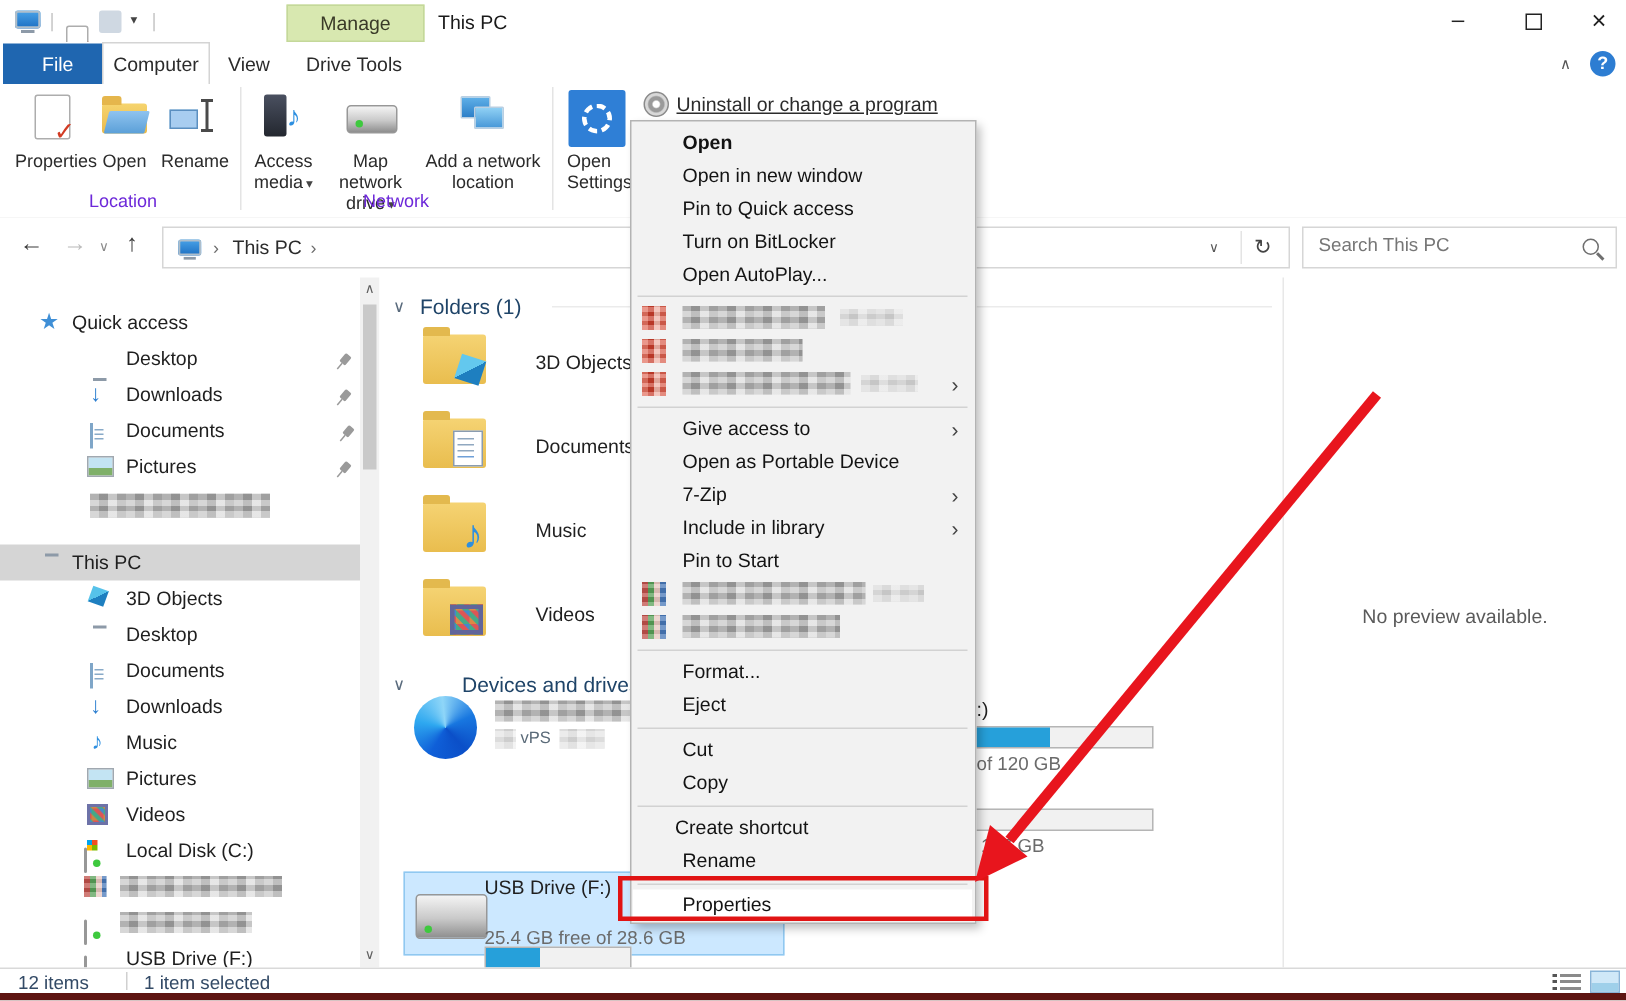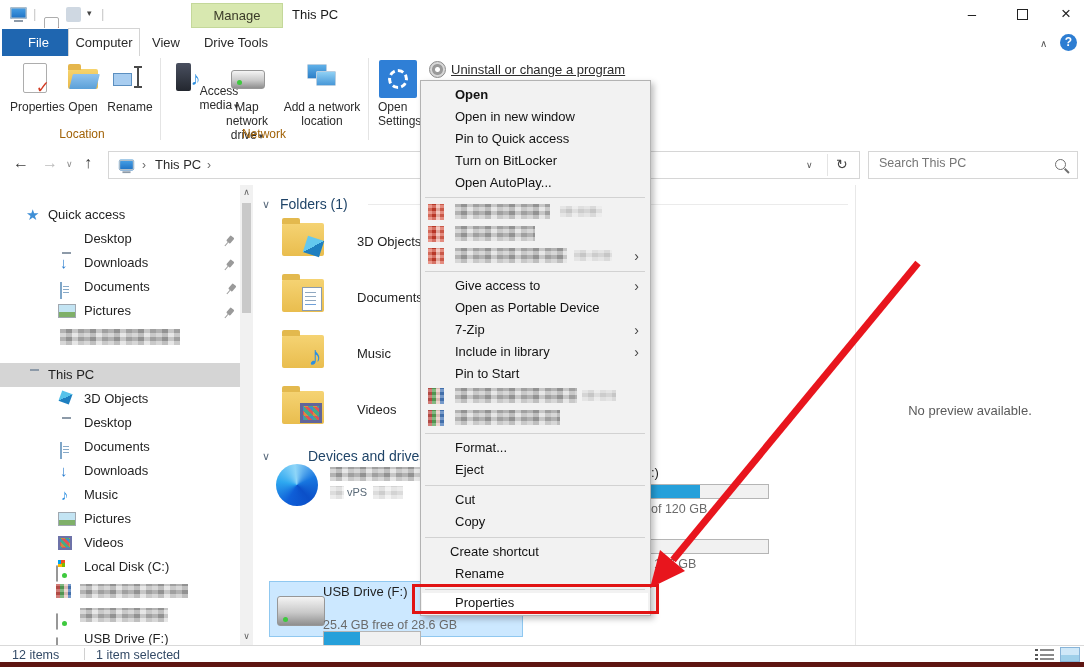--- a/index.html
+++ b/index.html
@@ -18,21 +18,21 @@
   
   .tabstrip{left:0;top:28px;width:1084px;height:28px;background:#fff;border-bottom:1px solid #eee;}
   .tab{height:27px;line-height:27px;text-align:center;font-size:13px;color:#2b2b2b;}
   .tab.file{background:#1f66b0;color:#fff;}
   .tab.active{background:#fff;border:1px solid #d4d4d4;border-bottom:none;}
   .help-circle{width:17px;height:17px;border-radius:50%;background:#2d7dd2;color:#fff;font-size:12px;font-weight:bold;text-align:center;line-height:17px;}
 
   
   .ribbon{left:0;top:56px;width:1084px;height:89px;background:#fff;border-bottom:1px solid #dcdcdc;}
   .rb-label{font-size:12px;color:#2b2b2b;text-align:center;line-height:14px;}
-  .grp-label{font-size:12px;color:#a16207;text-align:center;}
+  .grp-label{font-size:12px;color:#6d28d9;text-align:center;}
   .vsep{width:1px;background:#e4e4e4;}
   .caret:after{content:"▾";font-size:9px;color:#444;margin-left:2px;}
 
   .icon-page{width:22px;height:28px;background:#fff;border:1.5px solid #adadad;border-radius:2px;position:relative;}
   .icon-page .chk{position:absolute;right:-4px;bottom:-6px;color:#d23b23;font-size:17px;font-weight:bold;}
   .icon-folder-open{width:30px;height:20px;background:linear-gradient(#f6d46e,#e9b94b);border-radius:2px;position:relative;}
   .icon-folder-open:before{content:"";position:absolute;top:-5px;left:0;width:13px;height:6px;background:#e5b64c;border-radius:2px 2px 0 0;}
   .icon-folder-open:after{content:"";position:absolute;left:3px;top:5px;width:27px;height:15px;background:linear-gradient(#8fc3ef,#5ba0d8);transform:skewX(-14deg);border-radius:1px;}
   .ibeam{width:10px;height:22px;position:relative;}
   .ibeam:before{content:"";position:absolute;left:4px;top:2px;width:2px;height:18px;background:#4a4a4a;}
@@ -172,21 +172,21 @@
     <div class="abs rn-rect" style="left:7px;top:13px;position:absolute;"></div>
     <div class="abs ibeam" style="left:27px;top:6px;"></div>
     <div class="abs rb-label" style="left:0;top:40px;width:48px;">Rename</div>
   </div>
   <div class="abs grp-label" style="left:10px;top:71px;width:144px;">Location</div>
   <div class="abs vsep" style="left:160px;top:2px;height:82px;"></div>
 
   <div class="abs" style="left:166px;top:4px;width:46px;height:70px;">
     <div class="abs tower" style="left:10px;top:3px;"></div>
     <div class="abs note" style="left:25px;top:8px;font-size:19px;">♪</div>
-    <div class="abs rb-label caret" style="left:-2px;top:24px;width:50px;margin-left:30px;">Access media</div>
+    <div class="abs rb-label caret" style="left:-2px;top:40px;width:50px;">Access media</div>
   </div>
   <div class="abs" style="left:214px;top:4px;width:66px;height:70px;">
     <div class="abs hdd" style="left:17px;top:10px;width:32px;height:17px;"></div>
     <div class="abs rb-label caret" style="left:0;top:40px;width:66px;">Map network drive</div>
   </div>
   <div class="abs" style="left:282px;top:4px;width:80px;height:70px;">
     <div class="abs monpair" style="left:25px;top:4px;">
         <i></i>
         <i class="b"></i>
       </div>

